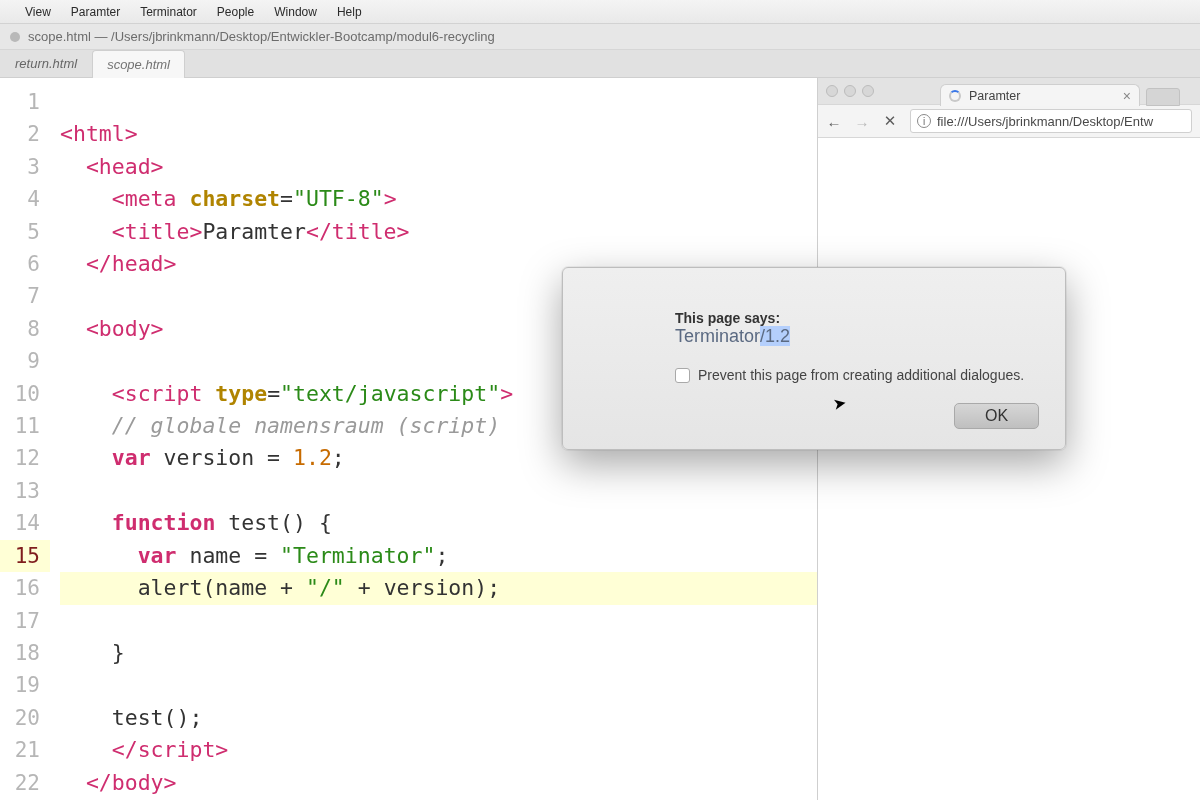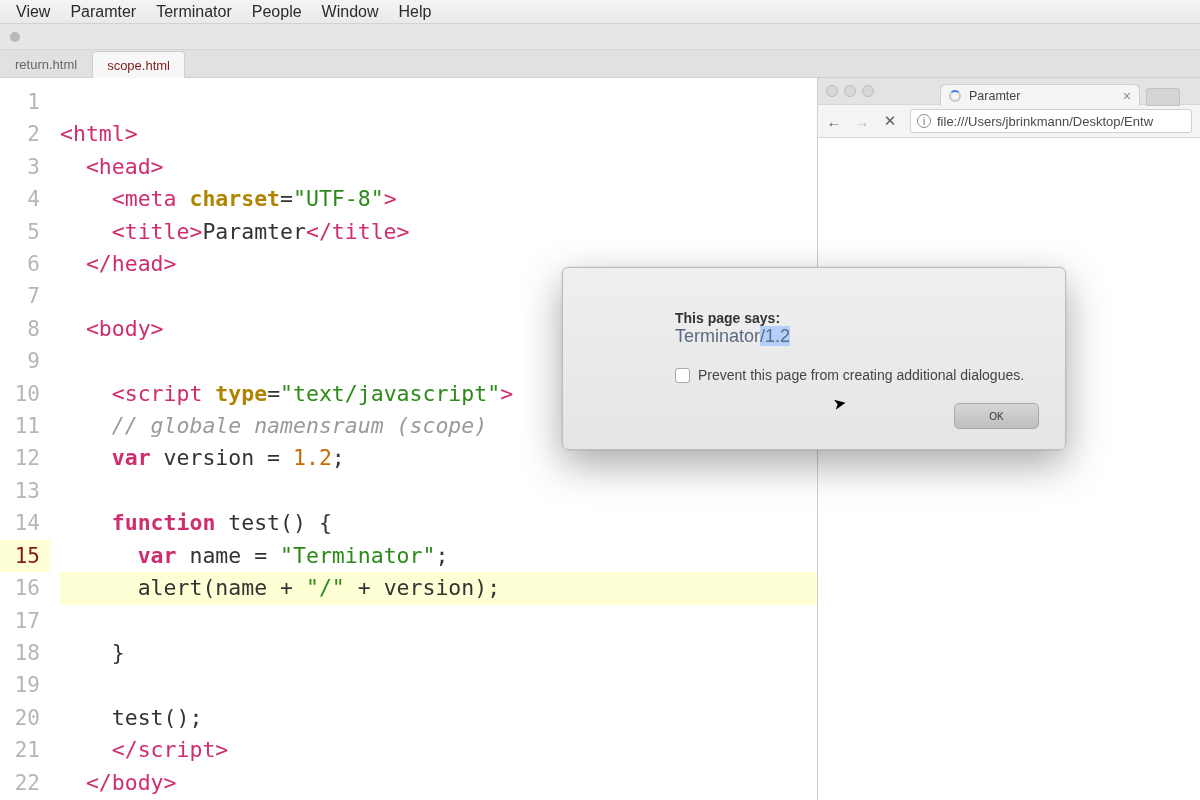--- a/index.html
+++ b/index.html
@@ -1,26 +1,26 @@
 <!DOCTYPE html>
 <html><head>
 <meta charset="utf-8">
 <style>
   * { box-sizing: border-box; margin: 0; padding: 0; }
   html, body { width: 1200px; height: 800px; overflow: hidden; font-family: -apple-system, "Helvetica Neue", Arial, sans-serif; background:#ededed; }
   
-  .menubar { height:24px; background:linear-gradient(#f4f4f4,#e9e9e9); border-bottom:1px solid #d2d2d2; display:flex; align-items:center; padding:0 6px; font-size:16px; color:#2b2b2b;}
+  .menubar { height:24px; background:linear-gradient(#f4f4f4,#e9e9e9); border-bottom:1px solid #d2d2d2; display:flex; align-items:center; padding:0 15px; font-size:12px; color:#2b2b2b;}
   .menubar span { padding:0 10px; cursor:default;}
   
   .editor-title { height:26px; background:#e7e7e7; border-bottom:1px solid #d6d6d6; display:flex; align-items:center; font-size:13px; color:#6c6c6c; padding-left:10px;}
   .editor-title .dot { width:10px;height:10px;border-radius:50%;background:#b9b9b9;margin-right:8px;}
   
-  .tabstrip { height:28px; background:#e1e1e1; border-bottom:1px solid #cfcfcf; display:flex; align-items:flex-start; font-size:13px;}
+  .tabstrip { height:28px; background:#e1e1e1; border-bottom:1px solid #cfcfcf; display:flex; align-items:flex-end; font-size:13px;font-style:italic;}
   .tab { padding:6px 14px; color:#666; border:1px solid transparent; border-bottom:none; border-top-left-radius:4px;border-top-right-radius:4px; cursor:default;}
-  .tab.active { background:#f7f7f7; color:#7f1d1d; border-color:#cfcfcf; position:relative; top:1px;}
+  .tab.active { background:#f7f7f7; color:#737373; border-color:#cfcfcf; position:relative; top:1px;}
   
   .workspace { position:absolute; top:78px; bottom:0; left:0; right:0; display:flex;}
   .editor-pane { flex:0 0 818px; background:#ffffff; display:flex; border-right:1px solid #cfcfcf;}
   .gutter { width:50px; background:#ffffff; text-align:right; padding:8px 10px 0 0; color:#b6b6b6; font-family:Menlo, Consolas, monospace; font-size:21px; line-height:32.4px; user-select:none;}
   .gutter .hl { color:#7f1d1d; background:#ffffd6; display:block; margin-right:-10px; padding-right:10px;}
   .code { flex:1; padding:8px 0 0 10px; font-family:Menlo, Consolas, monospace; font-size:21.5px; line-height:32.4px; color:#333; white-space:pre;}
   .code .line.hl { background:#ffffd6; display:block;}
   .tok-tag{color:#cf2d6f;} .tok-attr{color:#b08400; font-weight:bold;} .tok-str{color:#2b8a18;} .tok-kw{color:#cf2d6f; font-weight:bold;} .tok-cm{color:#9a9a9a; font-style:italic;} .tok-num{color:#c76b00;}
   
   .browser-pane { flex:1; background:#fff; position:relative; display:flex; flex-direction:column;}
@@ -37,37 +37,38 @@
   .omni .info{ border:1px solid #8a8a8a;color:#6a6a6a;border-radius:50%;width:14px;height:14px;display:flex;align-items:center;justify-content:center;font-size:10px;}
   .browser-viewport{flex:1;background:#fff;}
   
   .alert{ position:absolute; left:562px; top:267px; width:504px; background:linear-gradient(#efefef,#e5e5e5); border:1px solid #bdbdbd; border-radius:6px; box-shadow:0 14px 40px rgba(0,0,0,.35), 0 0 0 1px rgba(0,0,0,.05); padding:42px 26px 20px 26px; font-size:14px; color:#333;}
   .alert .heading{ font-weight:600; margin-left:86px; }
   .alert .msg{ margin-left:86px; color:#5b6a82; font-size:18px;}
   .alert .msg .sel{ background:#b4cffc;}
   .alert .row2{ margin:20px 0 0 86px; display:flex;align-items:flex-end; gap:8px; color:#444;}
   .alert .chk{ width:15px;height:15px;border:1px solid #a9a9a9;border-radius:3px;background:#fff;}
   .alert .btnrow{ display:flex; justify-content:flex-end; margin-top:20px;}
-  .alert .ok{ width:85px;height:26px; background:linear-gradient(#d6d6d6,#bfbfbf); border:1px solid #a9a9a9; border-radius:5px; font-size:10px; color:#333; display:flex;align-items:center;justify-content:center; cursor:default;}
+  .alert .ok{ width:85px;height:26px; background:linear-gradient(#d6d6d6,#bfbfbf); border:1px solid #a9a9a9; border-radius:5px; font-size:16px; color:#333; display:flex;align-items:center;justify-content:center; cursor:default;}
   .cursor-ptr{ position:absolute; left:833px; top:394px; font-size:16px; color:#000; transform:rotate(-10deg);}
 </style>
 </head>
 <body>
 
 <div class="menubar">
   <span>View</span>
   <span>Paramter</span>
   <span>Terminator</span>
   <span>People</span>
   <span>Window</span>
   <span>Help</span>
 </div>
 
 <div class="editor-title">
   <span class="dot"></span>
+  <span>scope.html — /Users/jbrinkmann/Desktop/Entwickler-Bootcamp/modul6-recycling</span>
 </div>
 
 <div class="tabstrip">
   <div class="tab">return.html</div>
   <div class="tab active">scope.html</div>
 </div>
 
 <div class="workspace">
 
   <div class="editor-pane">
@@ -98,21 +99,21 @@
     <div class="code">
 <span class="line"><span class="tok-tag">&lt;html&gt;</span></span>
 <span class="line"><span>  </span><span class="tok-tag">&lt;head&gt;</span></span>
 <span class="line"><span>    </span><span class="tok-tag">&lt;meta </span><span class="tok-attr">charset</span><span>=</span><span class="tok-str">"UTF-8"</span><span class="tok-tag">&gt;</span></span>
 <span class="line"><span>    </span><span class="tok-tag">&lt;title&gt;</span><span>Paramter</span><span class="tok-tag">&lt;/title&gt;</span></span>
 <span class="line"><span>  </span><span class="tok-tag">&lt;/head&gt;</span></span>
 <span class="line"></span>
 <span class="line"><span>  </span><span class="tok-tag">&lt;body&gt;</span></span>
 <span class="line"></span>
 <span class="line"><span>    </span><span class="tok-tag">&lt;script </span><span class="tok-attr">type</span><span>=</span><span class="tok-str">"text/javascript"</span><span class="tok-tag">&gt;</span></span>
-<span class="line"><span>    </span><span class="tok-cm">// globale namensraum (scope)</span></span>
+<span class="line"><span>    </span><span class="tok-cm">// globale namensraum (script)</span></span>
 <span class="line"><span>    </span><span class="tok-kw">var</span><span> version = </span><span class="tok-num">1.2</span><span>;</span></span>
 <span class="line"></span>
 <span class="line"><span>    </span><span class="tok-kw">function</span><span> test() {</span></span>
 <span class="line"><span>      </span><span class="tok-kw">var</span><span> name = </span><span class="tok-str">"Terminator"</span><span>;</span></span>
 <span class="line hl"><span>      </span><span>alert(name + </span><span class="tok-str">"/"</span><span> + version);</span></span>
 <span class="line"><span>    </span><span>}</span></span>
 <span class="line"></span>
 <span class="line"><span>    </span><span>test();</span></span>
 <span class="line"><span>    </span><span class="tok-tag">&lt;/script&gt;</span></span>
 <span class="line"><span>  </span><span class="tok-tag">&lt;/body&gt;</span></span>

